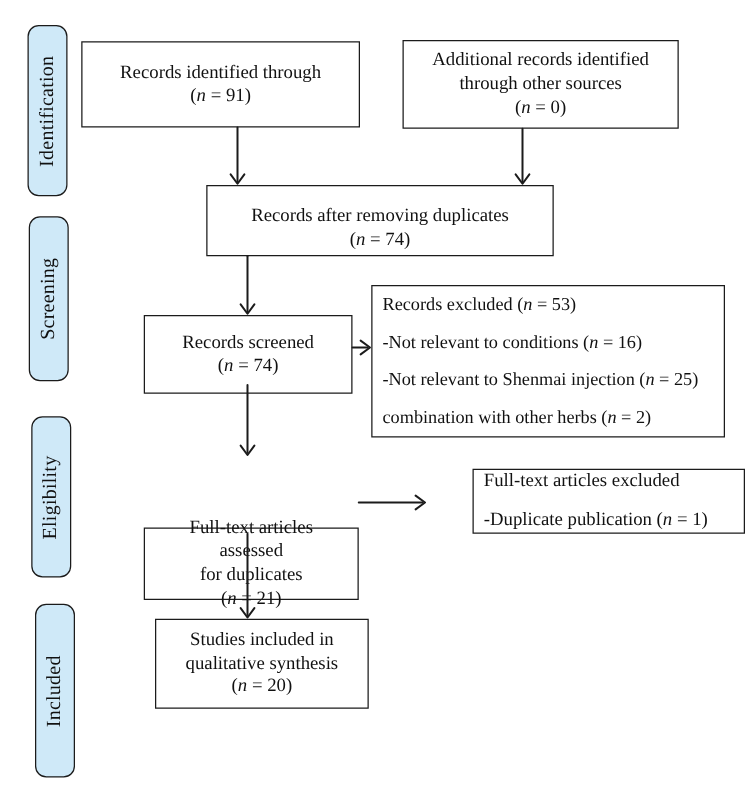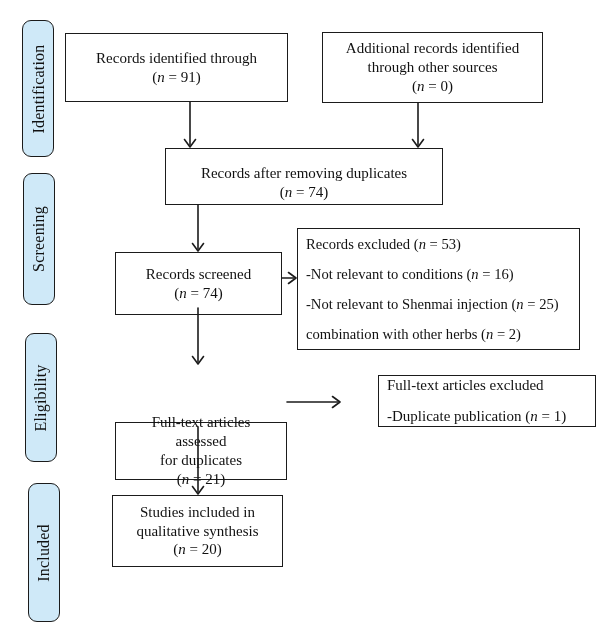--- a/index.html
+++ b/index.html
@@ -64,21 +64,21 @@
     line-height: 1.24;
     gap: 12px;
   }
   #box-identified        { left: 65px;  top: 33px;  width: 223px; height: 69px; }
   #box-additional        { left: 322px; top: 32px;  width: 221px; height: 71px; }
   #box-dedup             { left: 165px; top: 148px; width: 278px; height: 57px; justify-content: flex-end; }
   #box-screened          { left: 115px; top: 252px; width: 167px; height: 63px; }
   #box-records-excluded  { left: 297px; top: 228px; width: 283px; height: 122px; font-size: 14.6px; }
   #box-fulltext          { left: 115px; top: 382px; width: 172px; height: 58px; margin-top: 40px; }
   #box-fulltext-excluded { left: 342px; top: 375px; width: 218px; height: 52px; font-size: 15px; margin-left: 36px; }
-  #box-included-studies  { left: 112px; top: 495px; width: 171px; height: 72px; }
+  #box-included-studies  { left: 124px; top: 495px; width: 171px; height: 72px; }
 
   
   #arrows {
     position: absolute;
     left: 0; top: 0;
     width: 600px; height: 641px;
     pointer-events: none;
   }
   #arrows path {
     stroke: var(--arrow);

